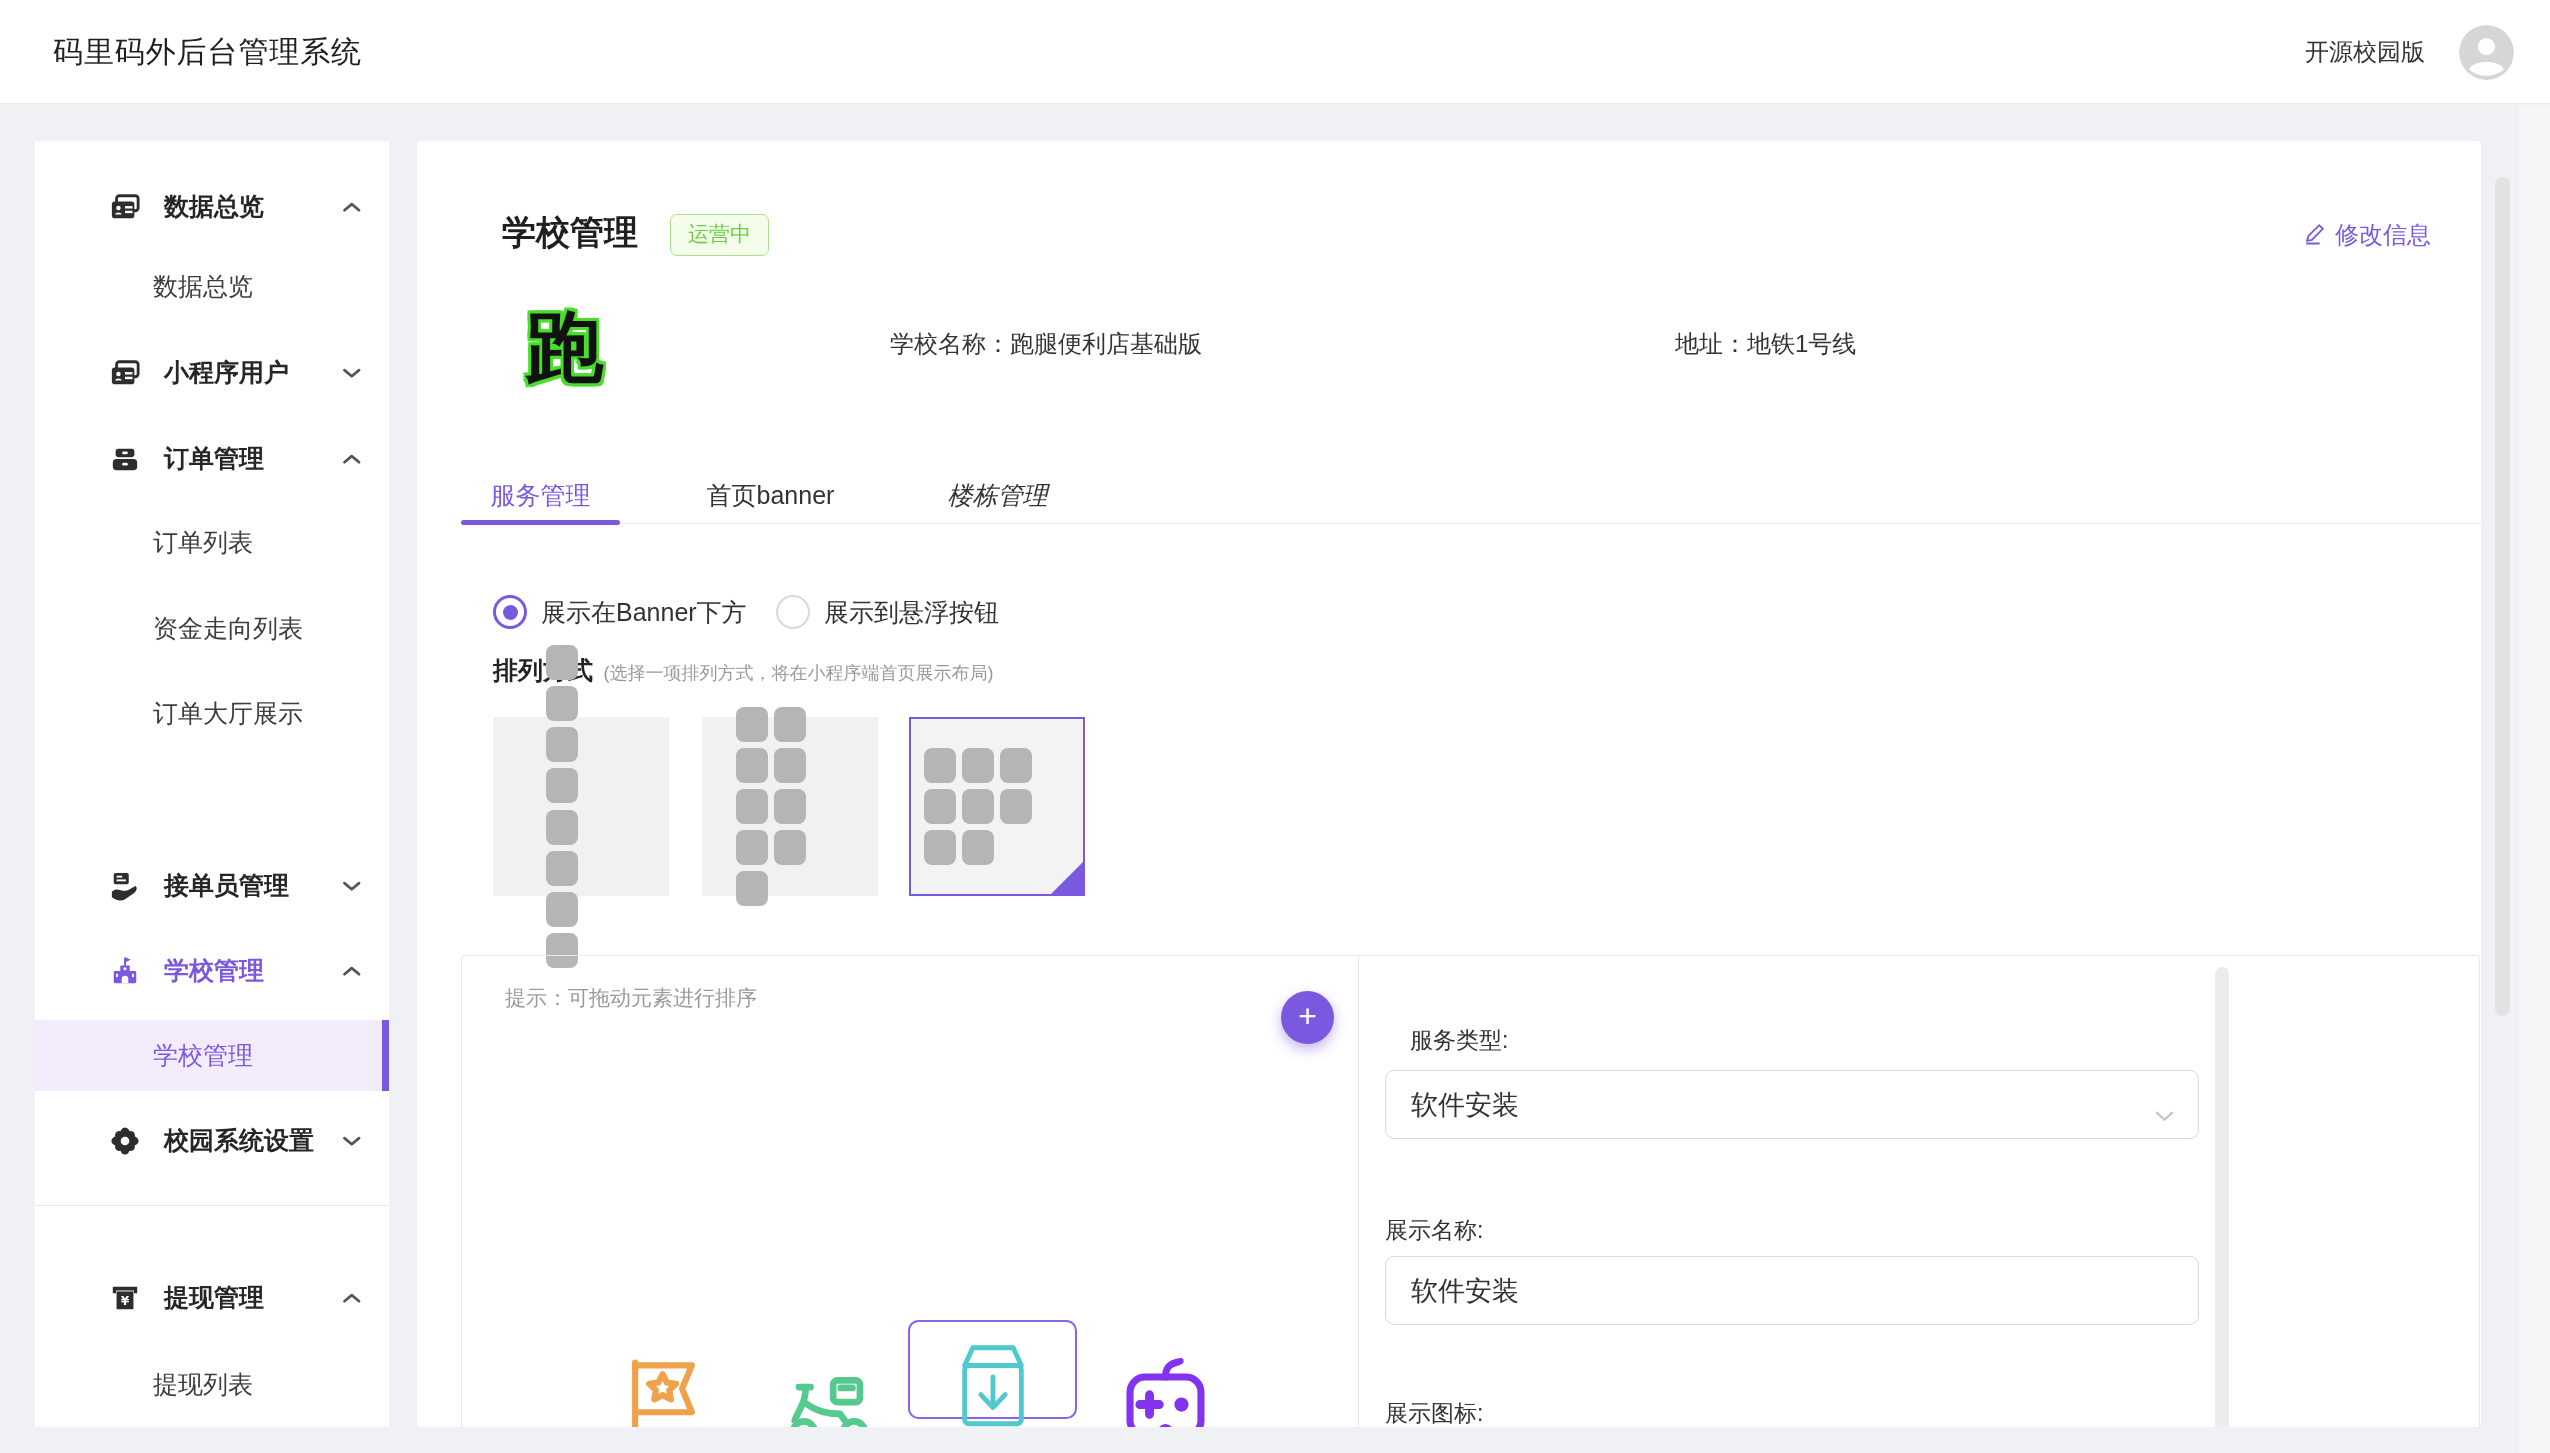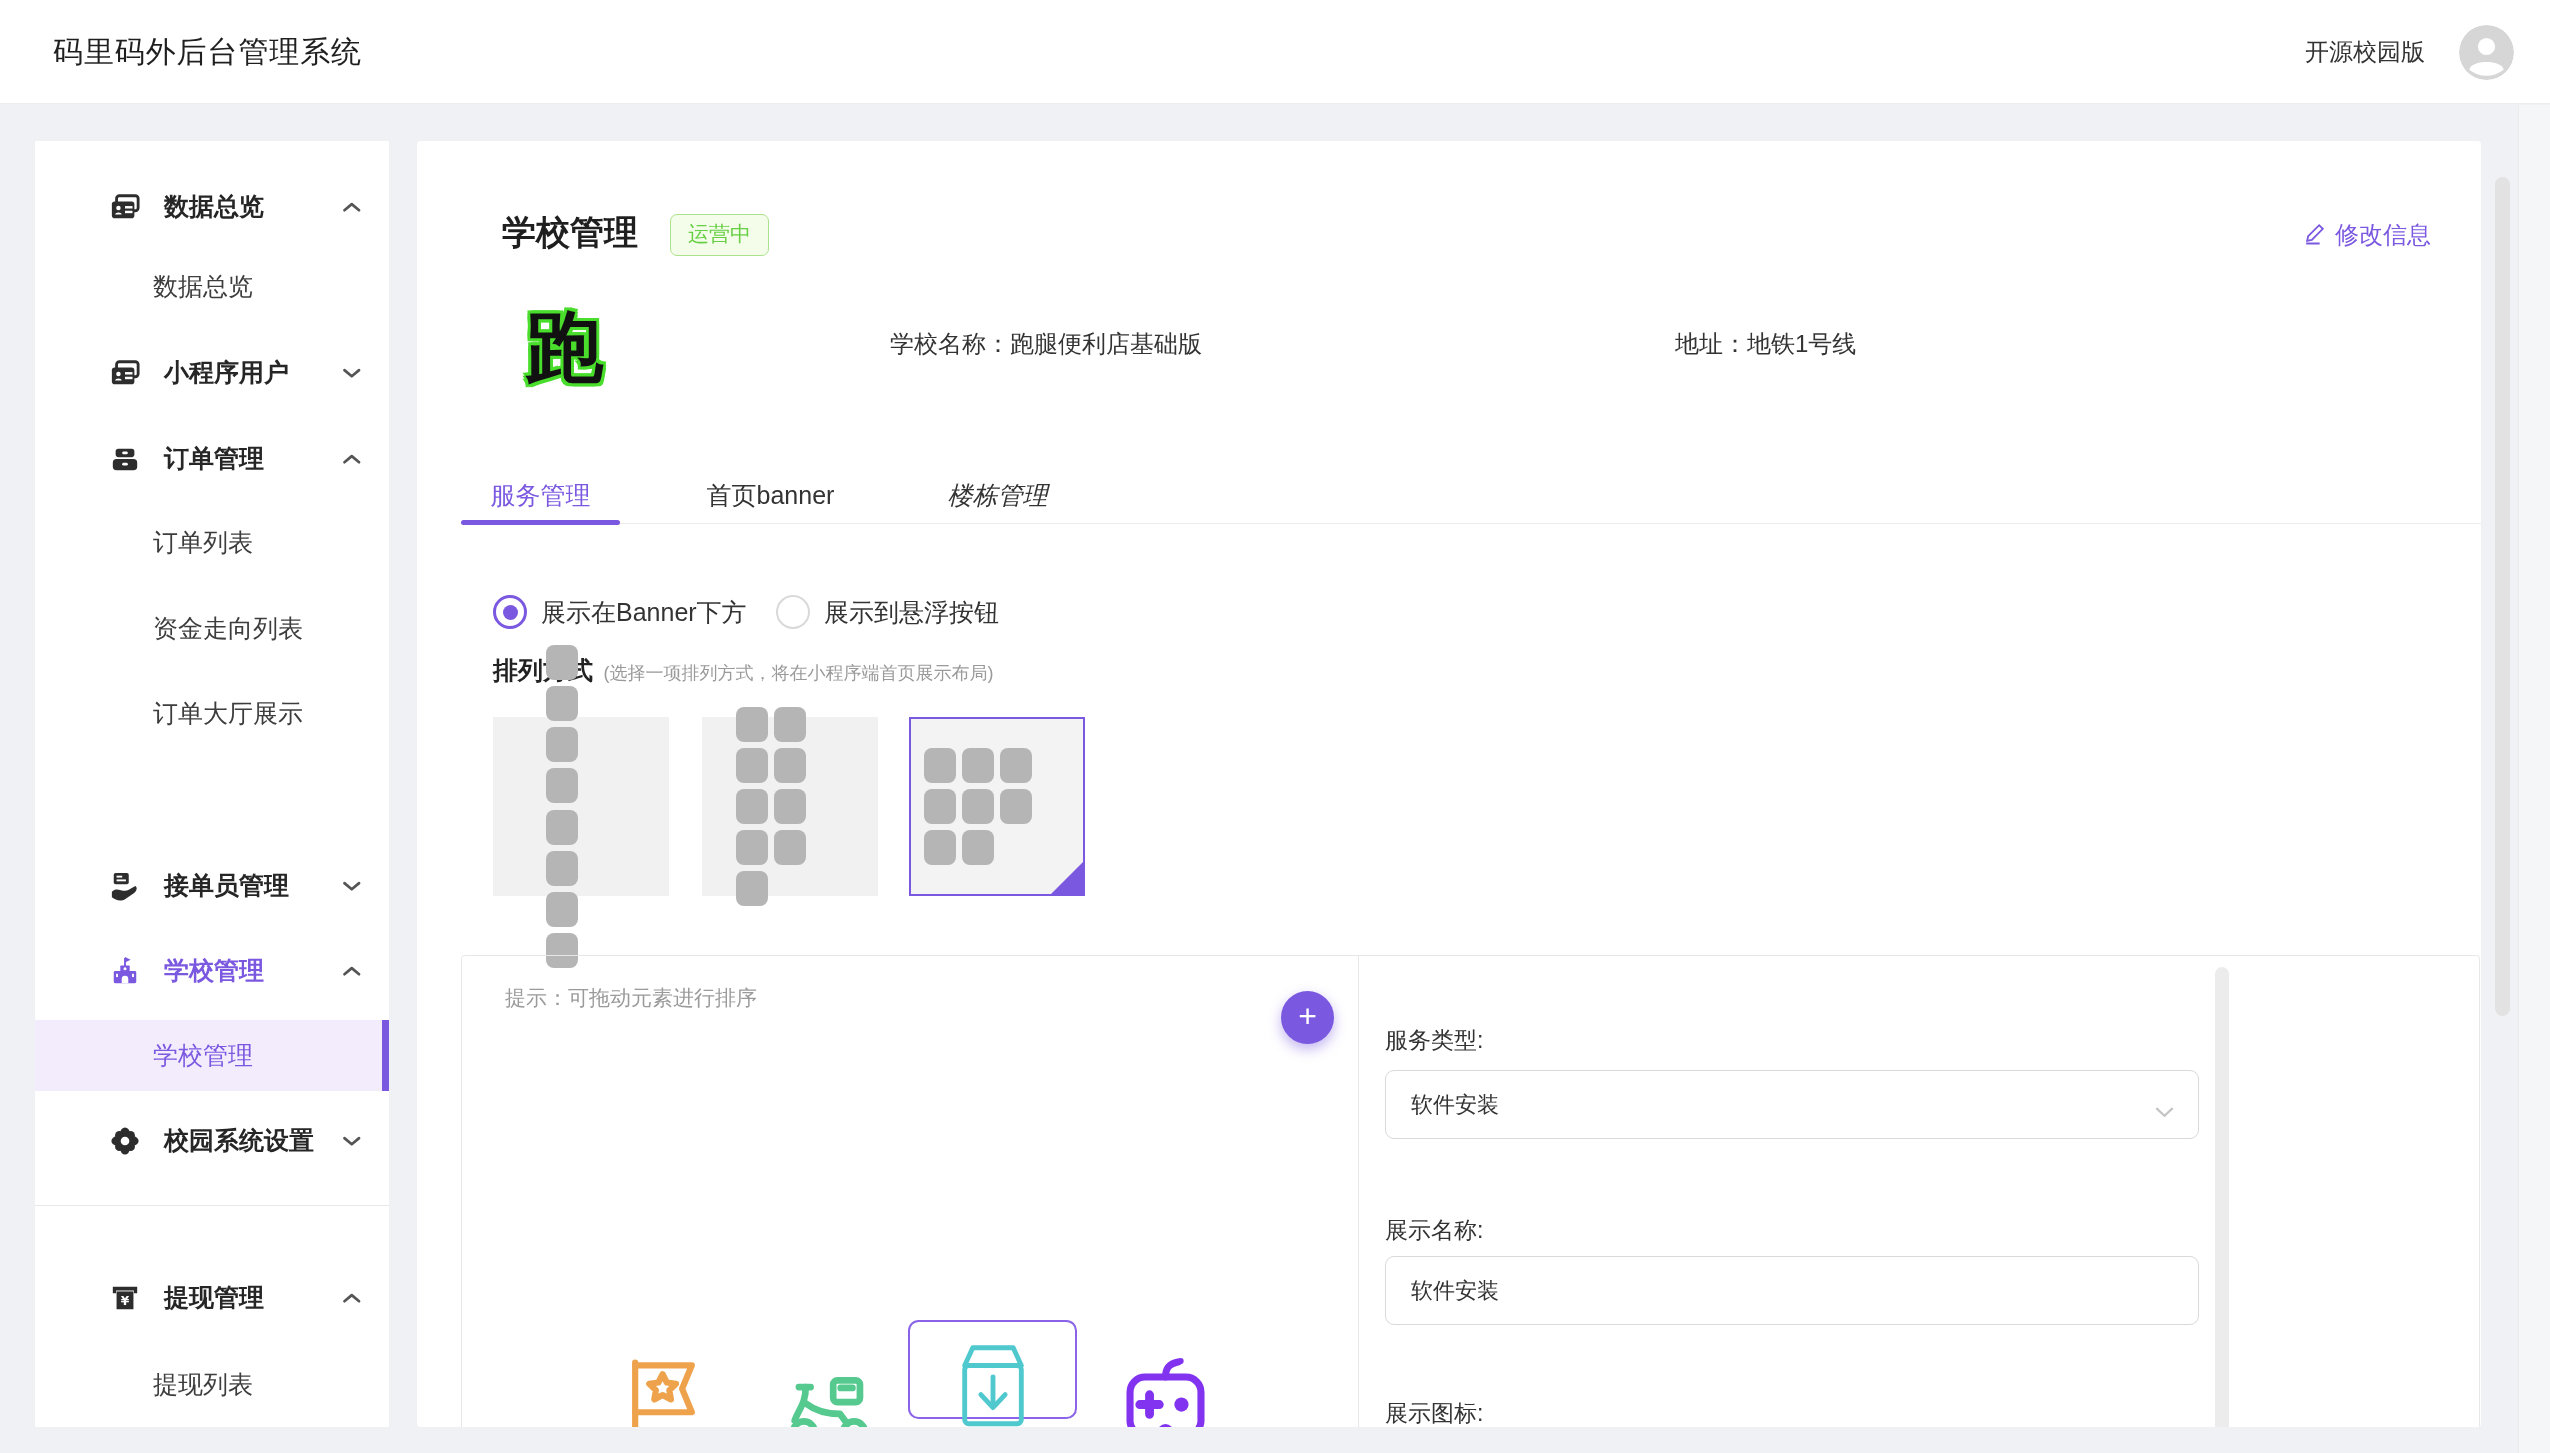--- a/index.html
+++ b/index.html
@@ -70,22 +70,22 @@
   .vdivider { position:absolute; left:896px; top:0; bottom:0; width:0.9px; background:#e7e7e7; }
 
   .svc-icon { position:absolute; cursor:pointer; }
   .icon-flag { left:159px; top:394px; }
   .icon-scooter { left:321px; top:407px; }
   .icon-box-wrap { left:446px; top:364px; width:169px; height:99px; border:2.7px solid #8a63e8; border-radius:10.6px; display:flex; align-items:flex-start; justify-content:center; padding-top:16px; }
   .icon-gamepad { left:659px; top:398px; }
 
   
   .form-label { position:absolute; left:923px; font-size:23px; color:#333; }
-  .fl1 { top:69px; } .fl2 { top:259px; } .fl3 { top:442px; }
-  .select-box, .input-box { position:absolute; left:923px; width:814px; height:69px; border:1.8px solid #d9d9d9; border-radius:9px; background:#fff; display:flex; align-items:center; padding:0 25px; font-size:22px; color:#333; cursor:pointer; }
+  .fl1 { top:69px;margin-left:25px; } .fl2 { top:259px; } .fl3 { top:442px; }
+  .select-box, .input-box { position:absolute; left:923px; width:814px; height:69px; border:1.8px solid #d9d9d9; border-radius:9px; background:#fff; display:flex; align-items:center; padding:0 25px; font-size:27px; color:#333; cursor:pointer; }
   .select-box { top:114px; } .input-box { top:300px; }
   .select-box .caret { position:absolute; right:23px; top:27px; }
   .panel-scrollbar { position:absolute; left:1753px; top:10.6px; width:14px; height:497px; border-radius:7px; background:#ececec; cursor:pointer; }
 
   
   .right-strip { position:absolute; left:2518px; top:105px; width:32px; bottom:0; background:#f5f6f8; border-left:0.9px solid #ebebeb; }
   .outer-thumb { position:absolute; left:2495px; top:177px; width:15px; height:839px; border-radius:8px; background:#e2e2e2; cursor:pointer; }
 </style>
 </head>
 <body>

